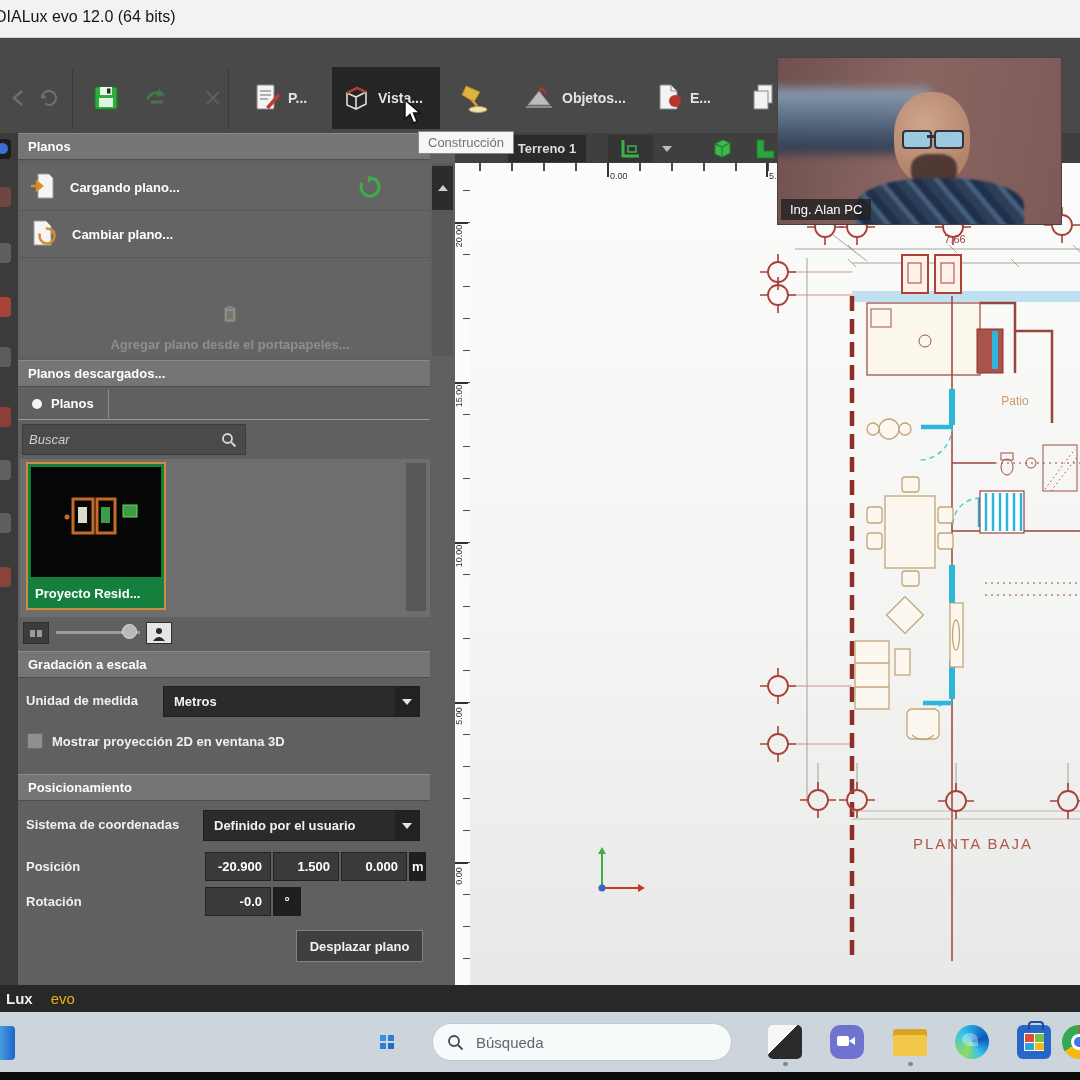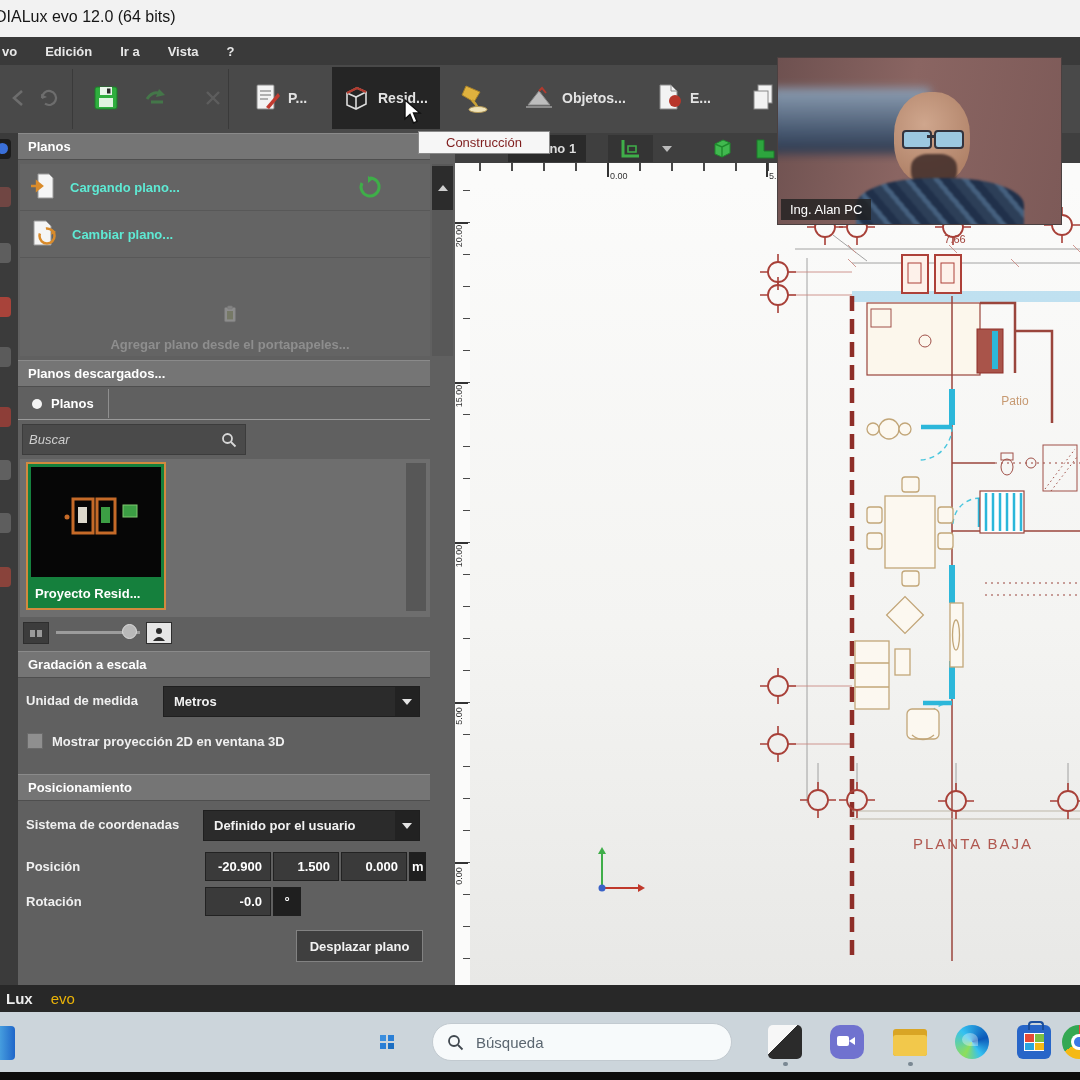--- a/index.html
+++ b/index.html
@@ -29,21 +29,21 @@
   #strip{left:0;top:133px;width:18px;height:852px;background:#3b3b3b;border-right:1px solid #2e2e2e;overflow:hidden;}
   .stripicon{position:absolute;left:-9px;width:20px;height:20px;border-radius:4px;}
 
   
   #panel{left:18px;top:133px;width:437px;height:852px;background:#606060;overflow:hidden;}
   .phead{position:absolute;left:0;width:412px;height:27px;background:#757575;border-top:1px solid #8a8a8a;
          border-bottom:1px solid #4e4e4e;color:#fff;font-size:13px;font-weight:700;
          display:flex;align-items:center;padding-left:10px;box-sizing:border-box;}
   .actionbox{position:absolute;left:2px;top:31px;width:410px;height:192px;background:#646464;}
   .actrow{position:absolute;left:0;width:100%;height:47px;display:flex;align-items:center;gap:14px;
-          padding-left:10px;box-sizing:border-box;color:#5eead4;font-size:13px;font-weight:700;
+          padding-left:10px;box-sizing:border-box;color:#ffffff;font-size:13px;font-weight:700;
           border-bottom:1px solid #585858;}
   .actrow.disabled{color:#8e8e8e;}
   .scrollcol{position:absolute;left:414px;top:31px;width:21px;height:192px;background:#585858;}
   .scrollup{position:absolute;left:0;top:2px;width:21px;height:44px;background:#2c2c2c;
             display:flex;align-items:center;justify-content:center;}
   .tri-up{width:0;height:0;border-left:5px solid transparent;border-right:5px solid transparent;border-bottom:6px solid #cfcfcf;}
   .tri-down{width:0;height:0;border-left:5px solid transparent;border-right:5px solid transparent;border-top:6px solid #e4e4e4;}
 
   .tabrow{position:absolute;left:0;top:254px;width:412px;height:32px;border-bottom:1px solid #9a9a9a;}
   .tab-planos{position:absolute;left:8px;top:2px;height:29px;display:flex;align-items:center;gap:9px;
@@ -100,22 +100,22 @@
           background-size:7px 100%;background-position:right 7px;background-repeat:no-repeat;}
   #drawarea{position:absolute;left:15px;top:50px;width:610px;height:802px;
             background:linear-gradient(180deg,#fbfbfa 0%,#f4f4f2 55%,#e8e8e6 100%);}
   .rlabel{position:absolute;font-size:9px;color:#333;}
   .vlabel{position:absolute;font-size:9px;color:#333;transform:rotate(-90deg);transform-origin:center;width:30px;text-align:center;}
   .longtick-h{position:absolute;top:0;width:1.5px;height:14px;background:#333;}
   .longtick-v{position:absolute;left:0;width:13px;height:1.5px;background:#333;}
   #plansvg{position:absolute;left:0;top:30px;width:625px;height:822px;}
 
   
-  #tooltip{left:418px;top:131px;background:#f6f6f6;border:1px solid #8a8a8a;color:#7f1d1d;
-           font-size:13px;padding:3px 27px;z-index:40;}
+  #tooltip{left:418px;top:131px;background:#f6f6f6;border:1px solid #8a8a8a;color:#737373;
+           font-size:13px;padding:3px 9px;z-index:40;}
   #cursor{left:403px;top:99px;z-index:60;}
 
   
   #statusbar{left:0;top:985px;width:1080px;height:27px;background:#282828;display:flex;align-items:center;}
   #statusbar .a{color:#eee;font-weight:700;font-size:15px;margin-left:6px;}
   #statusbar .b{color:#eab308;font-weight:400;font-size:15px;margin-left:18px;}
 
   
   #taskbar{left:0;top:1012px;width:1080px;height:60px;background:#ccd5db;}
   .tico{position:absolute;top:13px;width:34px;height:34px;}
@@ -149,27 +149,20 @@
 </style>
 </head>
 <body>
 
 <div id="root">
 
   <div class="abs" id="titlebar">
     <div class="title">DIALux evo 12.0  (64 bits)</div>
   </div>
 
-  <div class="abs" id="menubar">
-    <div class="mi">vo</div>
-    <div class="mi">Edición</div>
-    <div class="mi">Ir a</div>
-    <div class="mi">Vista</div>
-    <div class="mi">?</div>
-  </div>
 
   <div class="abs" id="toolbar">
     <div class="tbtn dim" style="left:0;">
       <svg width="22" height="22" viewBox="0 0 22 22">
         <path d="M14 4 L6 11 L14 18" stroke="#9a9a9a" stroke-width="2.5" fill="none"></path>
         </svg>
     </div>
     <div class="tbtn dim" style="left:28px;">
       <svg width="26" height="26" viewBox="0 0 26 26">
         <path d="M6 13 a7 7 0 1 1 3 5.7" stroke="#9a9a9a" stroke-width="2.2" fill="none"></path>
@@ -206,21 +199,21 @@
         </svg>
       <span>P...</span>
     </div>
     <div class="tbtn active" style="left:332px;width:92px;">
       <svg width="30" height="30" viewBox="0 0 30 30">
         <path d="M7 10 L17 5 L26 9 L26 21 L16 26 L7 22 Z" fill="none" stroke="#dcdcdc" stroke-width="1.6"></path>
         <path d="M7 10 L16 14 L26 9" fill="none" stroke="#dcdcdc" stroke-width="1.6"></path>
         <path d="M16 14 L16 26" stroke="#dcdcdc" stroke-width="1.6"></path>
         <path d="M7 10 L17 5 L26 9" fill="none" stroke="#b23a2e" stroke-width="2.4"></path>
         </svg>
-      <span>Resid...</span>
+      <span>Vista...</span>
     </div>
     <div class="tbtn" style="left:448px;">
       <svg width="36" height="32" viewBox="0 0 36 32">
         <path d="M10 4 L24 10 L18 20 L6 13 Z" fill="#e0b23e" stroke="#a8822a"></path>
         <path d="M16 18 q4 4 6 8" stroke="#c9a135" stroke-width="2.5" fill="none"></path>
         <ellipse cx="22" cy="27.5" rx="9" ry="3" fill="#efe3b8" stroke="#b69a55"></ellipse>
         </svg>
     </div>
     <div class="tbtn" style="left:516px;">
       <svg width="30" height="26" viewBox="0 0 30 26">

